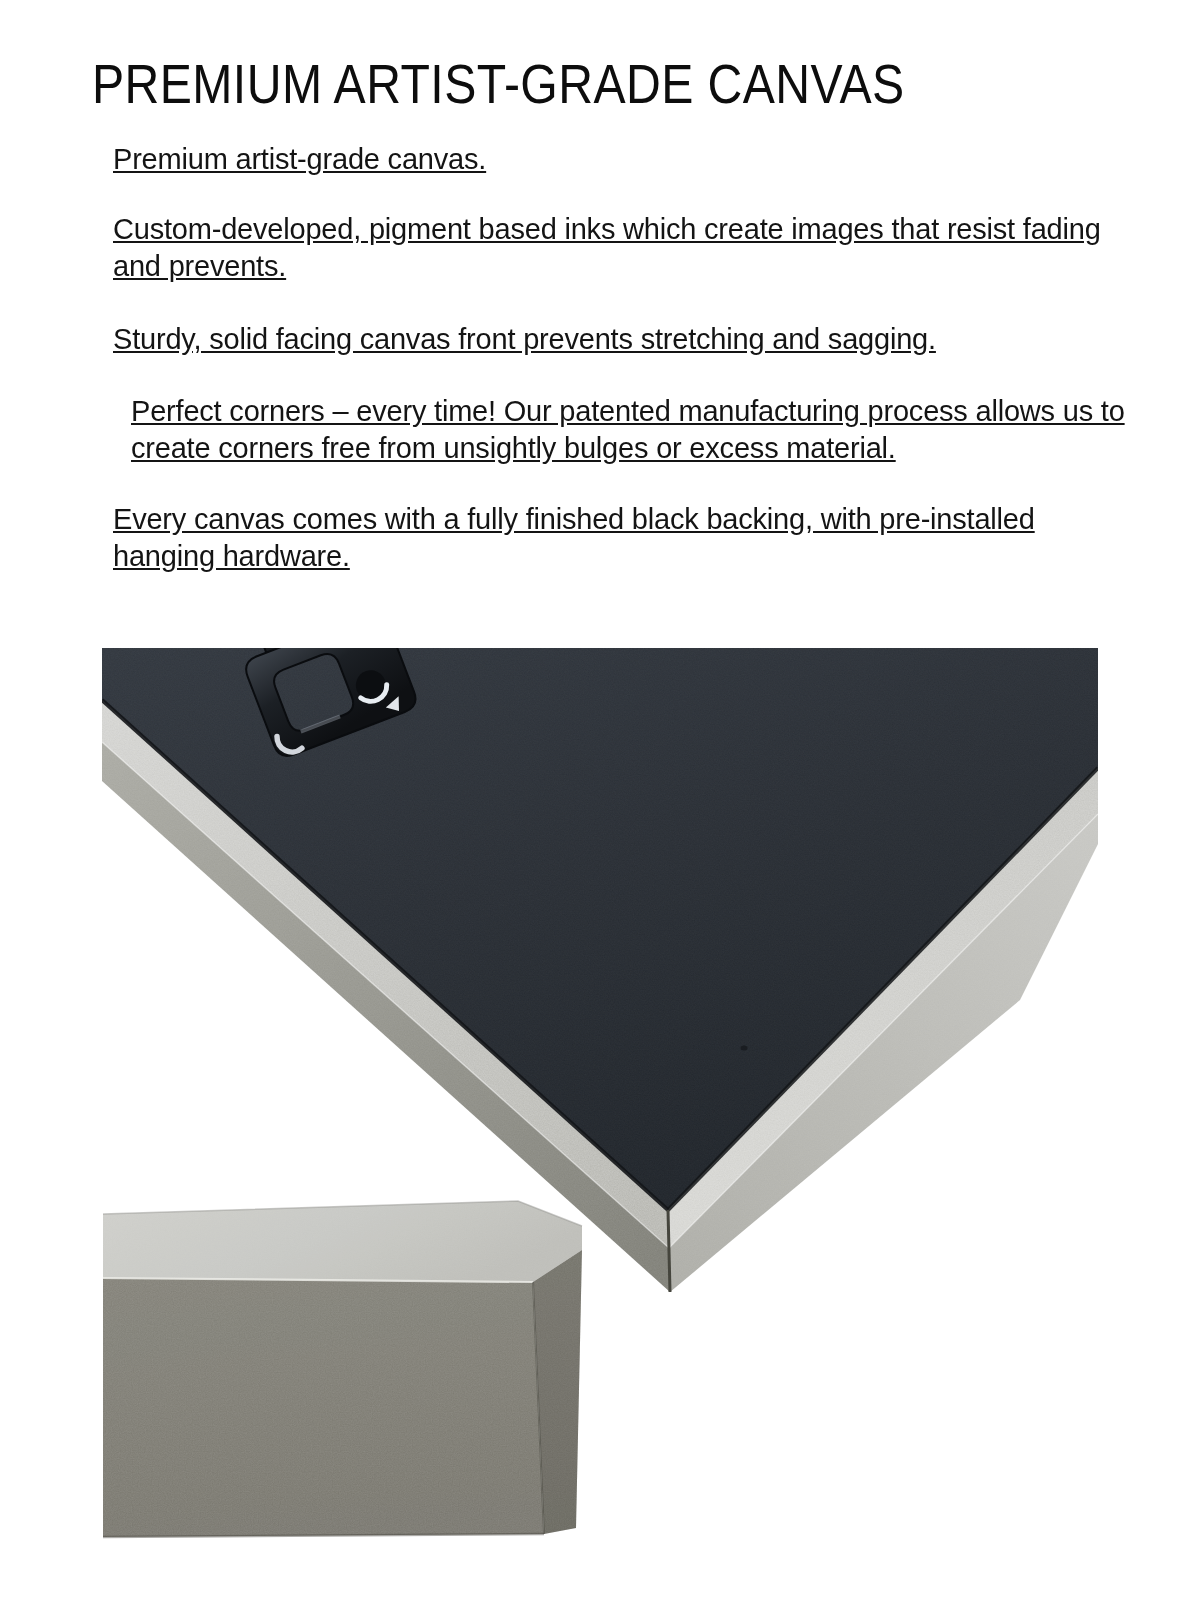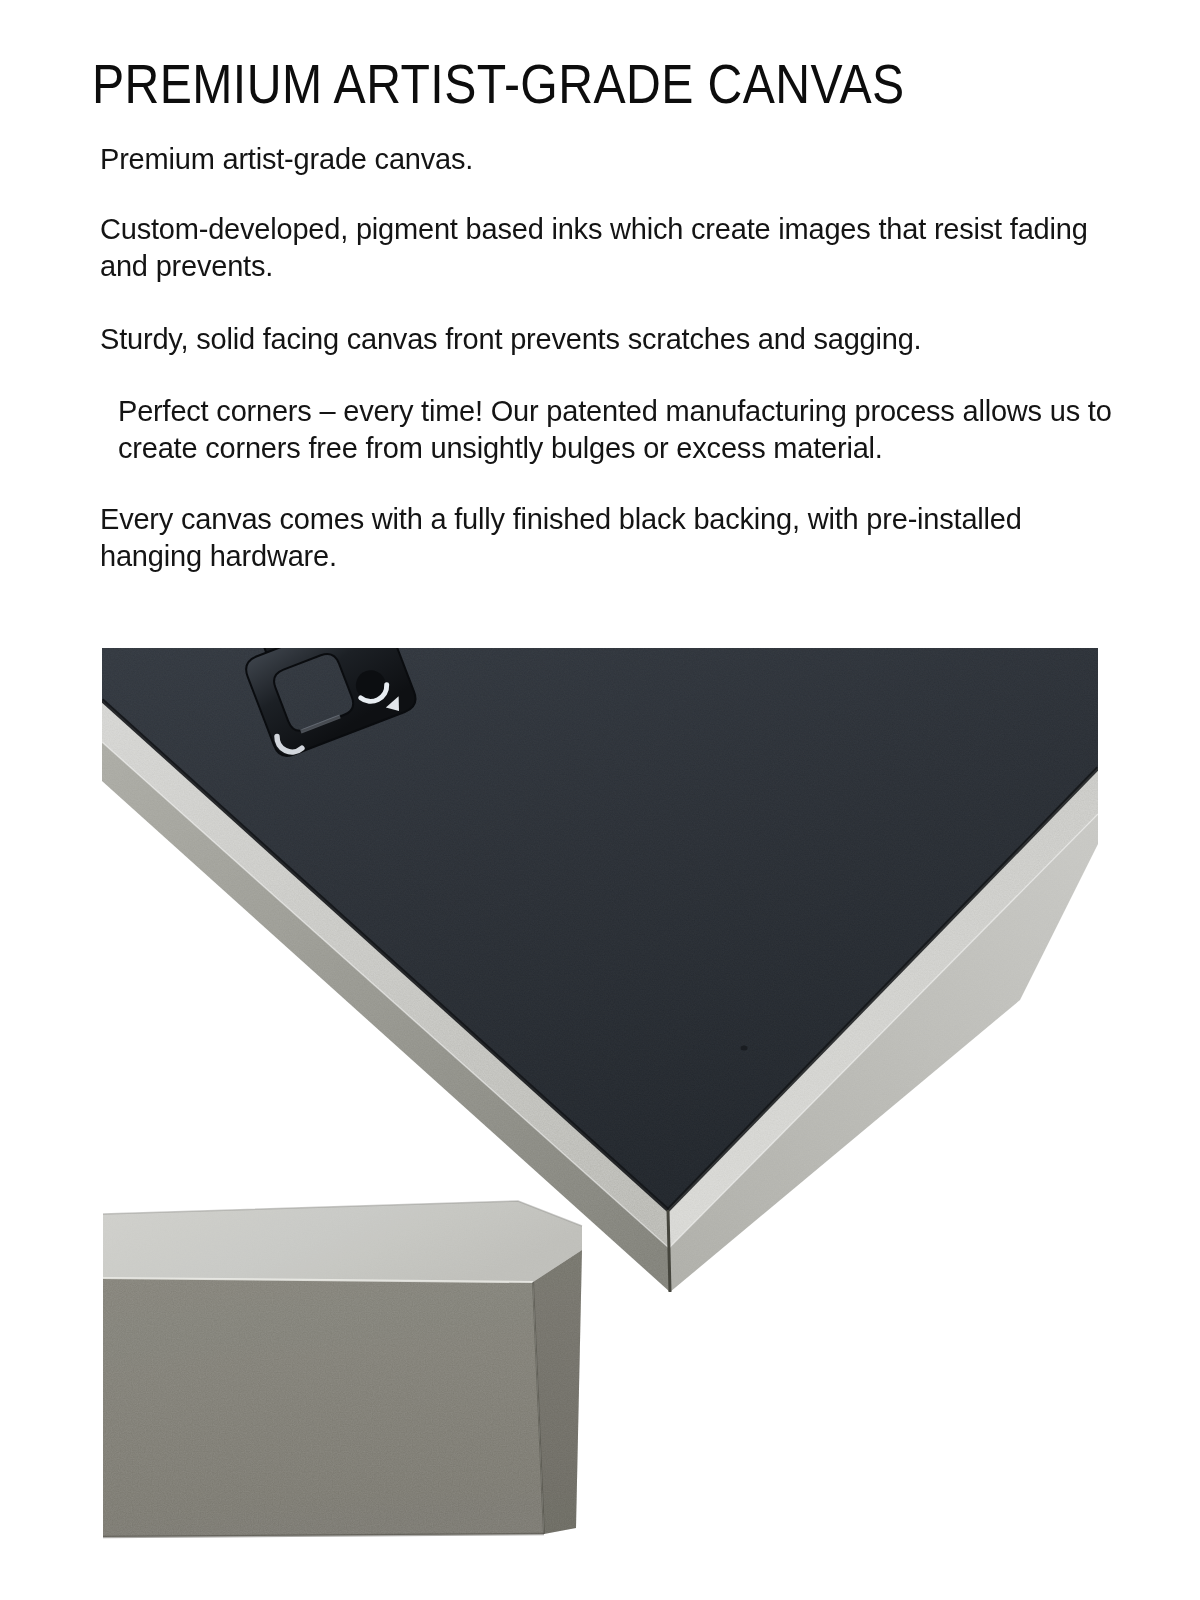--- a/index.html
+++ b/index.html
@@ -19,27 +19,28 @@
     font-size: 56px;
     font-weight: 400;
     color: #0d0d0d;
     white-space: nowrap;
     transform: scaleX(0.86);
     transform-origin: left center;
     letter-spacing: 0.5px;
   }
   .para {
     position: absolute;
-    left: 100px;
+    left: 113px;
     width: 1080px;
     font-size: 29px;
     line-height: 37px;
     letter-spacing: -0.2px;
     color: #141414;
     white-space: pre-line;
+    text-decoration: underline;
   }
   .p1 { top: 141px; }
   .p2 { top: 211px; }
   .p3 { top: 321px; }
   .p4 { top: 393px; margin-left: 18px; }
   .p5 { top: 501px; }
   figure.photo { position: absolute; display: block; }
   .photo-canvas-back  { left: 102px; top: 648px;  width: 996px; height: 647px; }
   .photo-canvas-corner{ left: 103px; top: 1196px; width: 480px; height: 345px; }
   svg { display: block; }
@@ -48,21 +49,21 @@
 <body>
 
 <main>
 
   <h1 class="page-title">PREMIUM ARTIST-GRADE CANVAS</h1>
 
   <section>
     <p class="para p1">Premium artist-grade canvas.</p>
     <p class="para p2">Custom-developed, pigment based inks which create images that resist fading
 and prevents.</p>
-    <p class="para p3">Sturdy, solid facing canvas front prevents scratches and sagging.</p>
+    <p class="para p3">Sturdy, solid facing canvas front prevents stretching and sagging.</p>
     <p class="para p4">Perfect corners – every time! Our patented manufacturing process allows us to
 create corners free from unsightly bulges or excess material.</p>
     <p class="para p5">Every canvas comes with a fully finished black backing, with pre-installed
 hanging hardware.</p>
   </section>
 
   <figure class="photo photo-canvas-back">
     <svg width="996" height="647" viewBox="0 0 996 647">
       <defs>
         <linearGradient id="gBlack" x1="0" y1="0" x2="0.45" y2="1">

